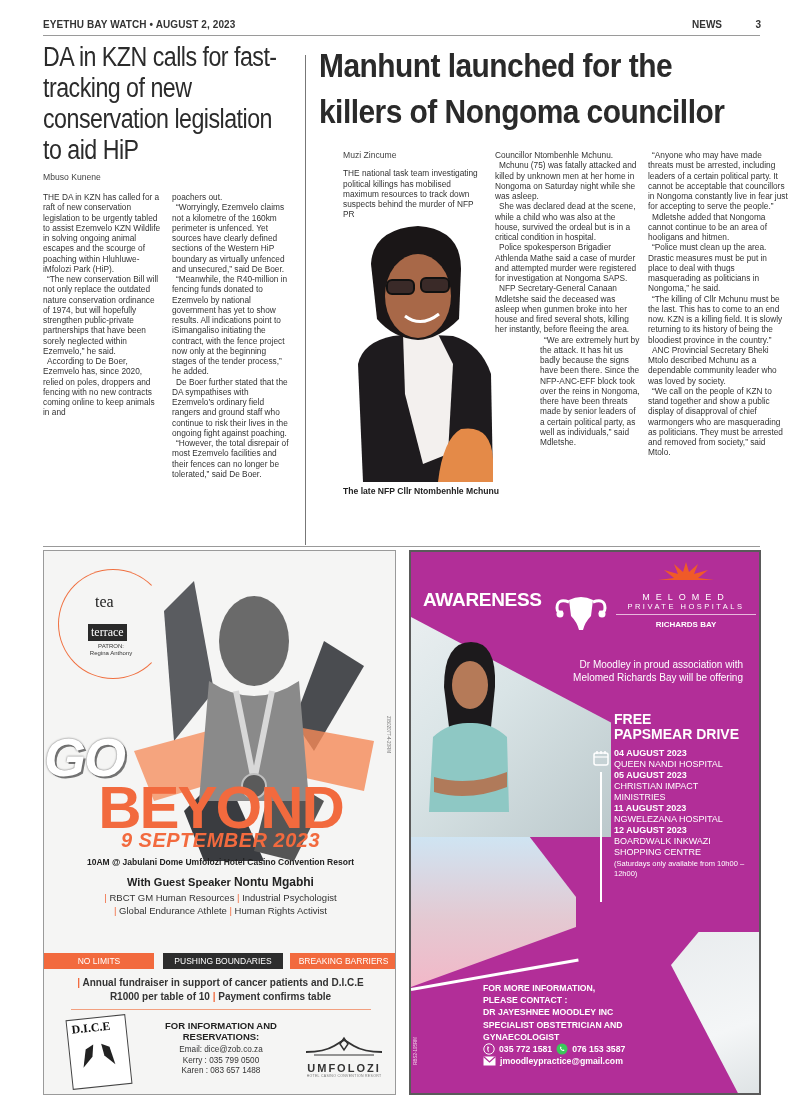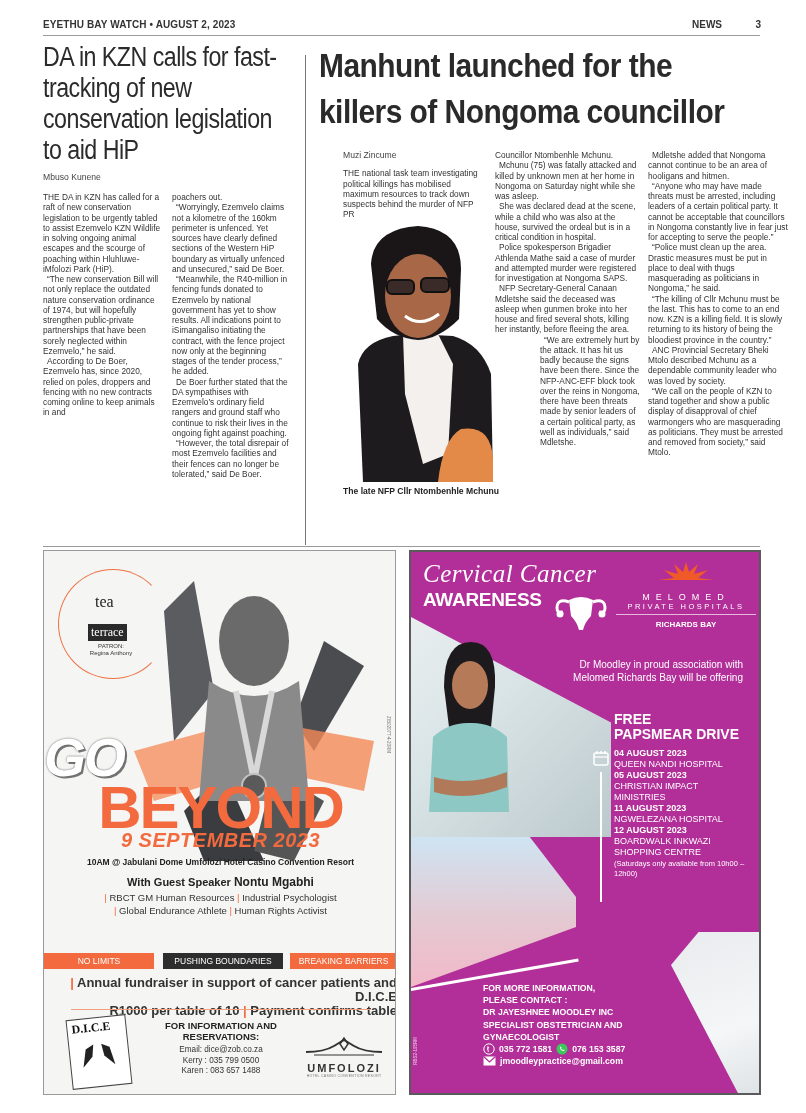--- a/index.html
+++ b/index.html
@@ -52,21 +52,21 @@
   .date-big { position: absolute; left: 0; width: 353px; top: 278px; text-align: center; font-size: 20px; font-weight: bold; font-style: italic; color: #f26a3e; letter-spacing: 0.5px; }
   .venue { position: absolute; left: 0; width: 353px; top: 306px; text-align: center; font-size: 8.5px; font-weight: bold; color: #222; }
   .speaker { position: absolute; left: 0; width: 353px; top: 324px; text-align: center; font-size: 11px; font-weight: bold; color: #222; }
   .roles { position: absolute; left: 0; width: 353px; top: 340px; text-align: center; font-size: 9.5px; line-height: 13px; color: #333; }
   .pipe { color: #f26a3e; }
   .tags { position: absolute; left: 0; top: 402px; width: 353px; height: 16px; }
   .tag { position: absolute; top: 0; height: 16px; font-size: 8.5px; line-height: 16px; text-align: center; color: #fff; }
   .tag.t1 { left: 0; width: 110px; background: #f26a3e; }
   .tag.t2 { left: 119px; width: 120px; background: #2d2d2d; }
   .tag.t3 { left: 246px; width: 107px; background: #f26a3e; }
-  .fundraiser { position: absolute; left: 0; width: 353px; top: 425px; text-align: right; font-size: 13px; line-height: 14px; font-weight: bold; color: #333; }
+  .fundraiser { position: absolute; left: 0; width: 353px; top: 425px; text-align: center; font-size: 10px; line-height: 14px; font-weight: bold; color: #333; }
   .divider-orange { position: absolute; left: 27px; top: 458px; width: 300px; height: 1px; background: #f2a080; }
   .dice { position: absolute; left: 25px; top: 466px; width: 60px; height: 70px; border: 1px solid #444; transform: rotate(-6deg); background: #fff; }
   .dice-label { position: absolute; left: 4px; top: 2px; font-family: "Liberation Serif", serif; font-size: 12px; font-weight: bold; color: #111; }
   .dice-bull { position: absolute; left: 8px; top: 20px; width: 40px; height: 30px; }
   .info { position: absolute; left: 112px; top: 469px; width: 130px; text-align: center; }
   .info-title { font-size: 9.5px; font-weight: bold; line-height: 11px; color: #222; }
   .info-lines { font-size: 8.2px; line-height: 10.5px; color: #333; margin-top: 3px; }
   .umfolozi { position: absolute; left: 255px; top: 485px; width: 90px; text-align: center; }
   .umf-mark { width: 80px; height: 22px; margin: 0 auto; }
   .umf-name { font-size: 11px; font-weight: bold; letter-spacing: 2px; color: #333; }
@@ -153,22 +153,22 @@
     <div class="caption">The late NFP Cllr Ntombenhle Mchunu</div>
     <div class="rcol rc2">
       <p style="text-indent:0">Councillor Ntombenhle Mchunu.</p>
       <p>Mchunu (75) was fatally attacked and killed by unknown men at her home in Nongoma on Saturday night while she was asleep.</p>
       <p>She was declared dead at the scene, while a child who was also at the house, survived the ordeal but is in a critical condition in hospital.</p>
       <p>Police spokesperson Brigadier Athlenda Mathe said a case of murder and attempted murder were registered for investigation at Nongoma SAPS.</p>
       <p>NFP Secretary-General Canaan Mdletshe said the deceased was asleep when gunmen broke into her house and fired several shots, killing her instantly, before fleeing the area.</p>
       <p style="padding-left:45px">“We are extremely hurt by the attack. It has hit us badly because the signs have been there. Since the NFP-ANC-EFF block took over the reins in Nongoma, there have been threats made by senior leaders of a certain political party, as well as individuals,” said Mdletshe.</p>
     </div>
     <div class="rcol rc3">
+      <p>“Anyone who may have made threats must be arrested, including leaders of a certain political party. It cannot be acceptable that councillors in Nongoma constantly live in fear just for accepting to serve the people.”</p>
       <p>Mdletshe added that Nongoma cannot continue to be an area of hooligans and hitmen.</p>
-      <p>“Anyone who may have made threats must be arrested, including leaders of a certain political party. It cannot be acceptable that councillors in Nongoma constantly live in fear just for accepting to serve the people.”</p>
       <p>“Police must clean up the area. Drastic measures must be put in place to deal with thugs masquerading as politicians in Nongoma,” he said.</p>
       <p>“The killing of Cllr Mchunu must be the last. This has to come to an end now. KZN is a killing field. It is slowly returning to its history of being the bloodiest province in the country.”</p>
       <p>ANC Provincial Secretary Bheki Mtolo described Mchunu as a dependable community leader who was loved by society.</p>
       <p>“We call on the people of KZN to stand together and show a public display of disapproval of chief warmongers who are masquerading as politicians. They must be arrested and removed from society,” said Mtolo.</p>
     </div>
   </div>
 </div>
 
 <div class="hrule"></div>
 
@@ -264,21 +264,20 @@
   <div class="diag-photo-1"></div>
   <svg class="nurse" viewBox="0 0 80 175">
     <path d="M15 50 Q15 5 42 5 Q68 5 66 50 L62 90 L20 90 Z" fill="#1c1a1c"></path>
     <ellipse cx="41" cy="48" rx="18" ry="24" fill="#b57a58"></ellipse>
     <path d="M0 175 L4 100 Q20 85 41 86 Q62 85 78 100 L80 175 Z" fill="#8ec8c4"></path>
     <path d="M5 140 Q40 150 78 135 L78 150 Q40 165 5 155 Z" fill="#b07a5a"></path>
   </svg>
   <div class="diag-photo-2"></div>
   <div class="diag-photo-3"></div>
 
-  <div class="cc-script">Cervical Cancer</div>
   <div class="cc-aware">AWARENESS</div>
   <svg class="uterus" viewBox="0 0 60 48">
     <path d="M18 10 Q30 4 42 10 L40 26 Q34 32 32 40 L28 40 Q26 32 20 26 Z" fill="#fff"></path>
     <path d="M18 12 Q6 8 6 18 Q6 24 12 22" stroke="#fff" stroke-width="3" fill="none"></path>
     <path d="M42 12 Q54 8 54 18 Q54 24 48 22" stroke="#fff" stroke-width="3" fill="none"></path>
     <circle cx="9" cy="24" r="3.5" fill="#fff"></circle>
     <circle cx="51" cy="24" r="3.5" fill="#fff"></circle>
   </svg>
   <div class="melomed">
     <svg class="melomed-sun" viewBox="0 0 60 24">

